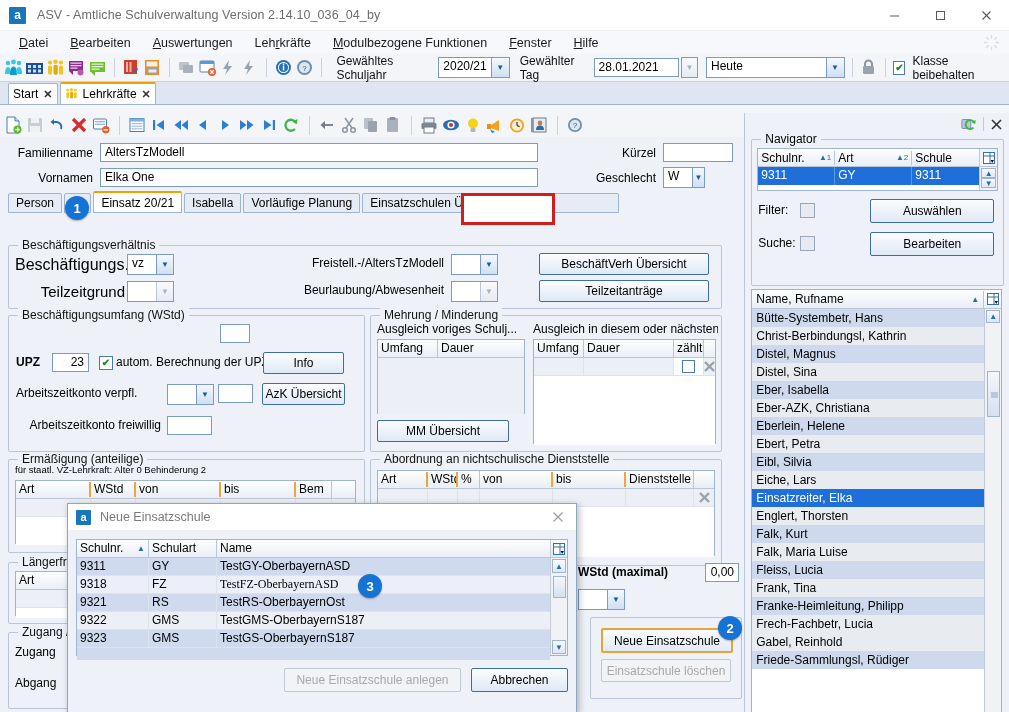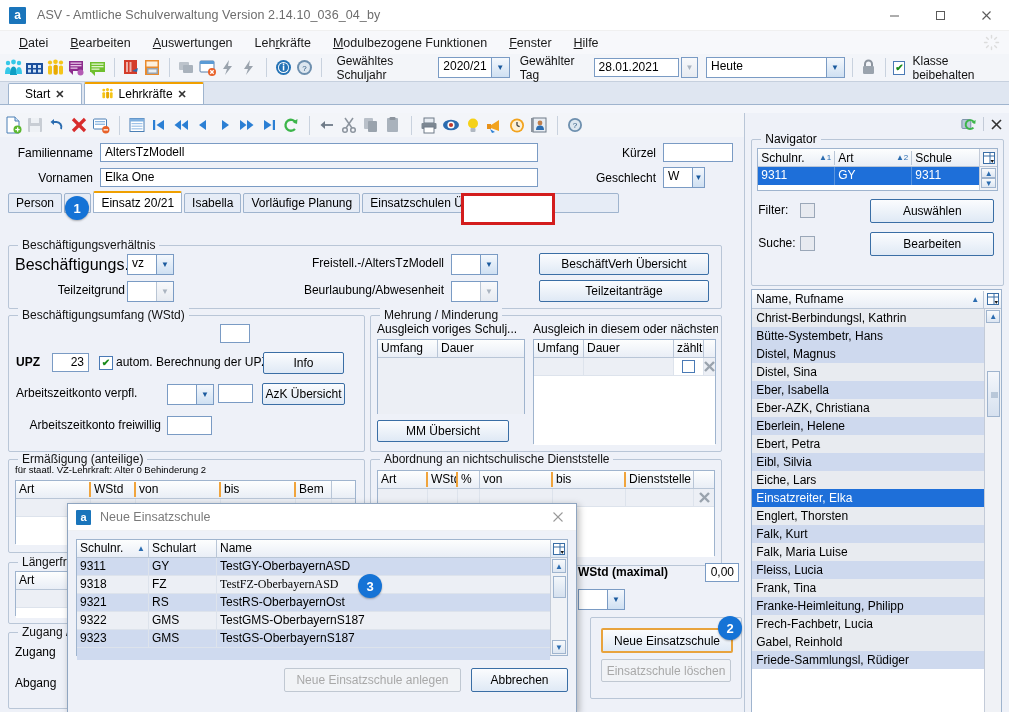--- a/index.html
+++ b/index.html
@@ -35,21 +35,21 @@
   .combo .cval{padding:0 4px;line-height:17px;font-size:12px;min-width:20px;}
   .combo .carrow{width:17px;background:linear-gradient(#f4f8fd,#cfe0f2);border-left:1px solid #7a9bc4;
                  display:flex;align-items:center;justify-content:center;color:#1a5a9e;font-size:8px;}
   .combo.disabled .carrow{background:linear-gradient(#f8f9fb,#e7ebf1);color:#aab4c0;border-left:1px solid #b9c5d4;}
   .txtbox{height:19px;border:1px solid #7a9bc4;background:#fff;font-size:12px;line-height:17px;padding:0 4px;box-sizing:border-box;}
   .chk{width:12px;height:12px;border:1px solid #4a7ab5;background:#fff;display:inline-flex;align-items:center;
        justify-content:center;color:#1a8a1a;font-size:10px;line-height:10px;font-weight:bold;}
 
   
   .tabstrip{height:22px;background:#dfe6f1;display:flex;align-items:flex-end;padding-left:8px;border-bottom:1px solid #9fb4ce;}
-  .tabm{height:20px;display:flex;align-items:center;gap:5px;padding:0 16px;background:#fff;border:1px solid #9fb4ce;
+  .tabm{height:20px;display:flex;align-items:center;gap:5px;padding:0 4px;background:#fff;border:1px solid #9fb4ce;
         border-bottom:none;font-size:12px;border-radius:2px 2px 0 0;margin-right:2px;}
   .tabm.active{background:#fff;border-top:2px solid #f0a000;}
   .tabx{font-size:11px;font-weight:bold;color:#333;}
 
   
   .content{position:absolute;top:113px;left:0;right:0;bottom:0;display:flex;}
   .leftpane{width:745px;position:relative;background:#eef1f8;border-right:1px solid #b9c6d7;}
   .rightpane{width:264px;position:relative;background:#eef1f8;}
 
   
@@ -540,21 +540,21 @@
 
         <div class="grp" style="left:8px;top:108px;width:712px;height:62px">
           <span class="gtitle">Beschäftigungsverhältnis</span>
 
           <div style="position:absolute;left:6px;top:10px;width:110px;font-size:16px">Beschäftigungs...</div>
           <div class="combo" style="position:absolute;left:118px;top:8px;width:45px">
             <span class="cval" style="flex:1">vz</span>
             <span class="carrow">▼</span>
           </div>
 
-          <div style="position:absolute;left:6px;top:37px;width:110px;text-align:right;font-size:12px">Teilzeitgrund</div>
+          <div style="position:absolute;left:6px;top:37px;width:110px;text-align:right;font-size:15px">Teilzeitgrund</div>
           <div class="combo disabled" style="position:absolute;left:118px;top:35px;width:45px">
             <span class="cval" style="flex:1"></span>
             <span class="carrow">▼</span>
           </div>
 
           <div style="position:absolute;left:220px;top:10px;width:215px;text-align:right;font-size:12px">Freistell.-/AltersTzModell</div>
           <div class="combo" style="position:absolute;left:442px;top:8px;width:45px">
             <span class="cval" style="flex:1"></span>
             <span class="carrow">▼</span>
           </div>
@@ -877,22 +877,22 @@
                 <rect x="0.5" y="0.5" width="11" height="11" fill="#fff" stroke="#3a6ea5"></rect>
                 <line x1="0.5" y1="4" x2="11.5" y2="4" stroke="#3a6ea5"></line>
                 <line x1="7" y1="0.5" x2="7" y2="11.5" stroke="#3a6ea5"></line>
                 <path d="M7.5 8 L11 8 L9.25 11z" fill="#1a1a1a"></path>
               </svg>
           </div>
         </div>
 
         <div style="flex:1;display:flex;min-height:0">
           <div id="teacher-list" style="flex:1;overflow:hidden">
+              <div class="listitem odd">Bütte-Systembetr, Hans</div>
               <div class="listitem even">Christ-Berbindungsl, Kathrin</div>
-              <div class="listitem odd">Bütte-Systembetr, Hans</div>
               <div class="listitem odd">Distel, Magnus</div>
               <div class="listitem even">Distel, Sina</div>
               <div class="listitem odd">Eber, Isabella</div>
               <div class="listitem even">Eber-AZK, Christiana</div>
               <div class="listitem odd">Eberlein, Helene</div>
               <div class="listitem even">Ebert, Petra</div>
               <div class="listitem odd">Eibl, Silvia</div>
               <div class="listitem even">Eiche, Lars</div>
               <div class="listitem sel">Einsatzreiter, Elka</div>
               <div class="listitem even">Englert, Thorsten</div>

